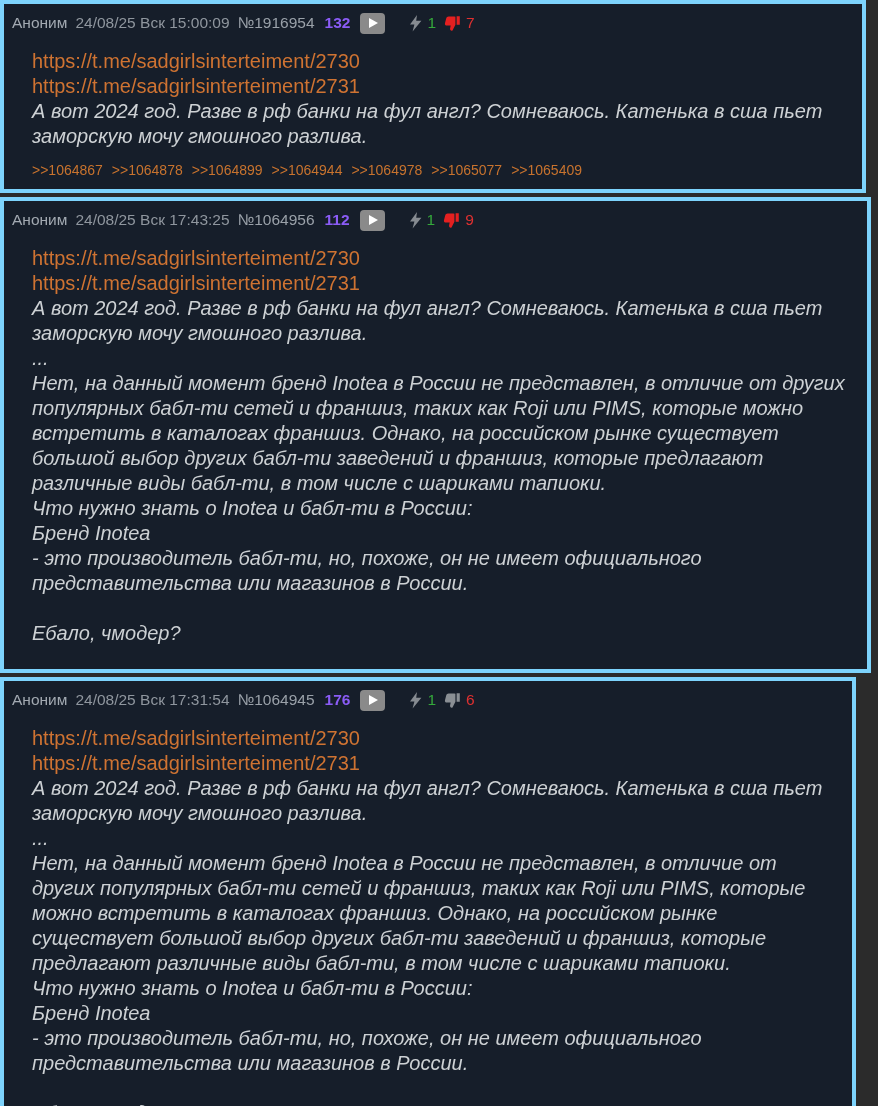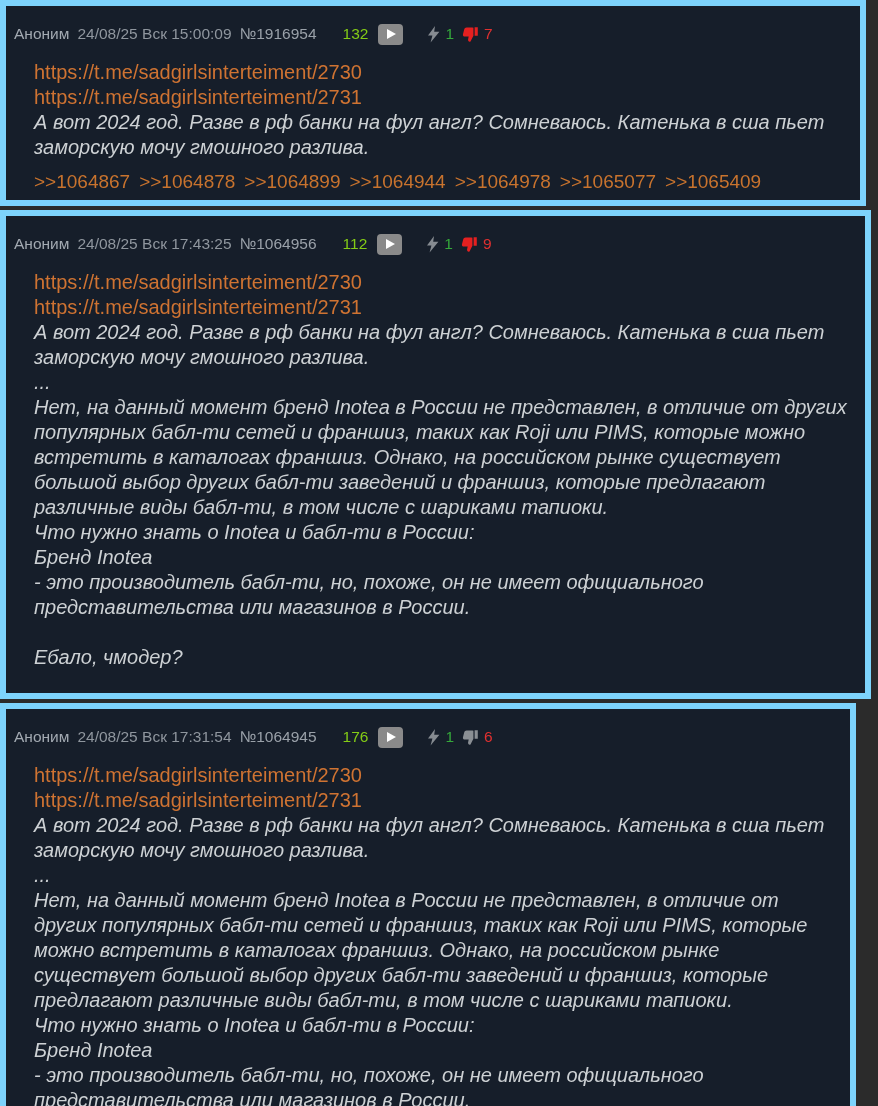--- a/index.html
+++ b/index.html
@@ -7,40 +7,40 @@
     padding: 0;
     background: #2b2b2b;
     font-family: "Liberation Sans", sans-serif;
   }
   .thread {
     padding: 0;
   }
   .post {
     box-sizing: border-box;
     background: #161e2a;
-    border: 6px solid #7dd3fc;
+    border: 4px solid #7dd3fc;
     margin: 0 0 4px 0;
-    padding: 17px 8px 10px 8px;
+    padding: 8px 8px 10px 8px;
     color: #cdd1d4;
   }
   .post-1 { width: 866px; }
   .post-2 { width: 871px; }
   .post-3 { width: 856px; min-height: 444px; }
   .post-header {
     display: flex;
     align-items: center;
     gap: 8px;
     font-size: 15.5px;
     line-height: 22px;
     white-space: nowrap;
   }
   .author { color: #a3aab2; }
   .pdate  { color: #8f969e; }
   .pnum   { color: #9aa1a9; text-decoration: none; }
-  .pcount { color: #84cc16; margin-left: 18px; }
+  .pcount { color: #8b5cf6; margin-left: 2px; font-weight: bold; }
   .play-btn {
     width: 25px;
     height: 21px;
     background: #8a8a8a;
     border: none;
     border-radius: 4px;
     display: inline-flex;
     align-items: center;
     justify-content: center;
     cursor: pointer;
@@ -78,21 +78,21 @@
   }
   .tg-link {
     color: #cf7332;
     text-decoration: none;
     display: inline-block;
   }
   .body-line { color: #cdd1d4; font-style: italic; }
   .blank-line { height: 25px; }
   .replies {
     margin: 0 0 0 20px;
-    font-size: 19px;
+    font-size: 14px;
     line-height: 17px;
   }
   .reply-link {
     color: #c8732e;
     text-decoration: none;
     margin-right: 9px;
   }
   .icon-svg { display: block; }
 </style>
 </head>

